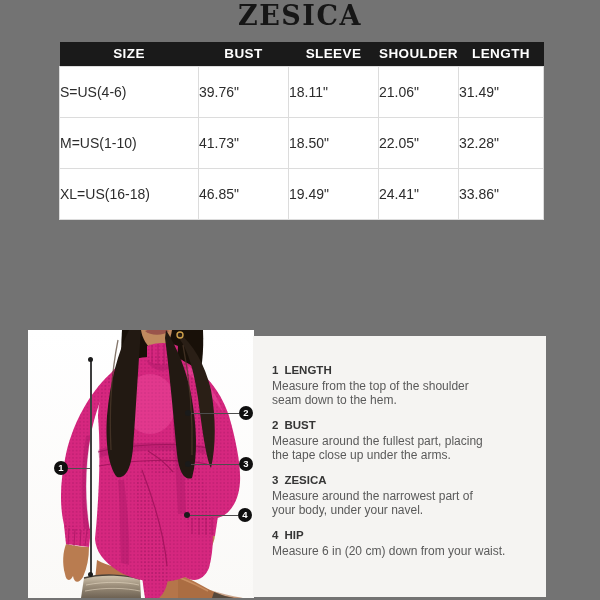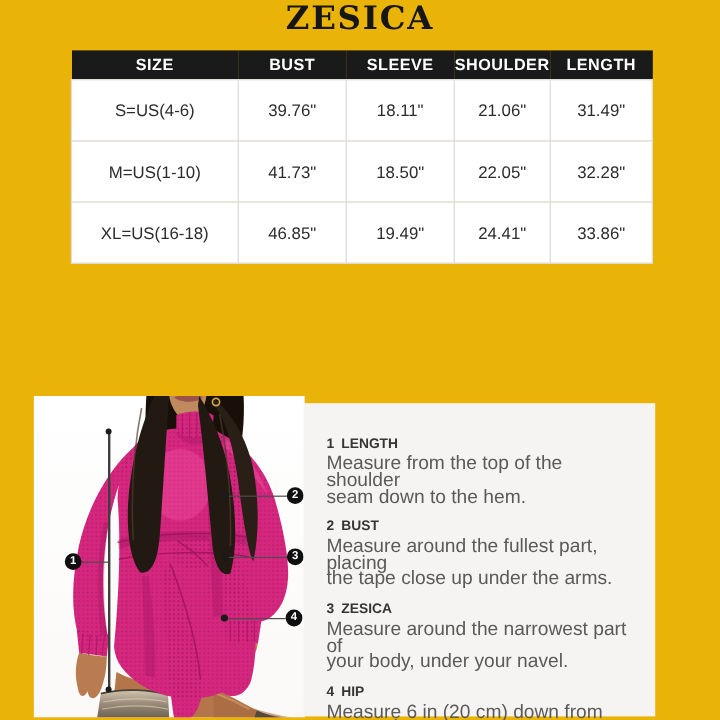--- a/index.html
+++ b/index.html
@@ -1,37 +1,37 @@
 <!DOCTYPE html>
 <html><head>
 <meta charset="utf-8">
 <style>
   * { margin:0; padding:0; box-sizing:border-box; }
   html,body { background:#fff; }
   .page {
-    position:relative; width:600px; height:600px; background:#eab308;
+    position:relative; width:600px; height:600px; background:#737373;
     font-family:"Liberation Sans", sans-serif; overflow:hidden;
   }
   
   .brand {
     position:absolute; left:0; right:0; top:0; text-align:center;
     font-family:"DejaVu Serif", serif; font-weight:700; font-size:27px;
     letter-spacing:1.5px; color:#161616;
   }
   
   table.size-table {
     position:absolute; left:59px; top:42px; width:484px;
     border-collapse:collapse; table-layout:fixed;
   }
   table.size-table th {
     background:#1a1a1a; color:#ffffff; font-weight:700; font-size:13.5px;
     letter-spacing:.4px; height:24px; text-align:center; border:none;
   }
   table.size-table td {
-    height:51px; text-align:center; vertical-align:middle;
+    height:51px; text-align:left; vertical-align:middle;
     font-size:14px; color:#2c2c2c; background:#ffffff;
     border:1px solid #dcdcdc;
   }
   
   .note {
     position:absolute; left:58px; top:304px;
     font-size:13.5px; color:#141414;
   }
   
   .figure { position:absolute; left:28px; top:330px; width:226px; height:268px; }
@@ -51,21 +51,21 @@
     position:absolute; left:253px; top:336px; width:293px; height:261px;
     background:#f5f4f2; padding:27px 14px 0 19px;
   }
   .g-item { margin-bottom:10.5px; }
   .g-head {
     font-size:11.5px; line-height:14px; font-weight:700; color:#353535;
     margin-bottom:3px; display:flex;
   }
   .g-head .g-num { margin-right:6px; }
   .g-desc {
-    font-size:16px; line-height:13.8px; color:#5a5a5a;
+    font-size:12px; line-height:13.8px; color:#5a5a5a;
     white-space:pre-line;
   }
 </style>
 </head>
 <body>
 
 <div class="page">
 
   <div class="brand">ZESICA</div>
 

